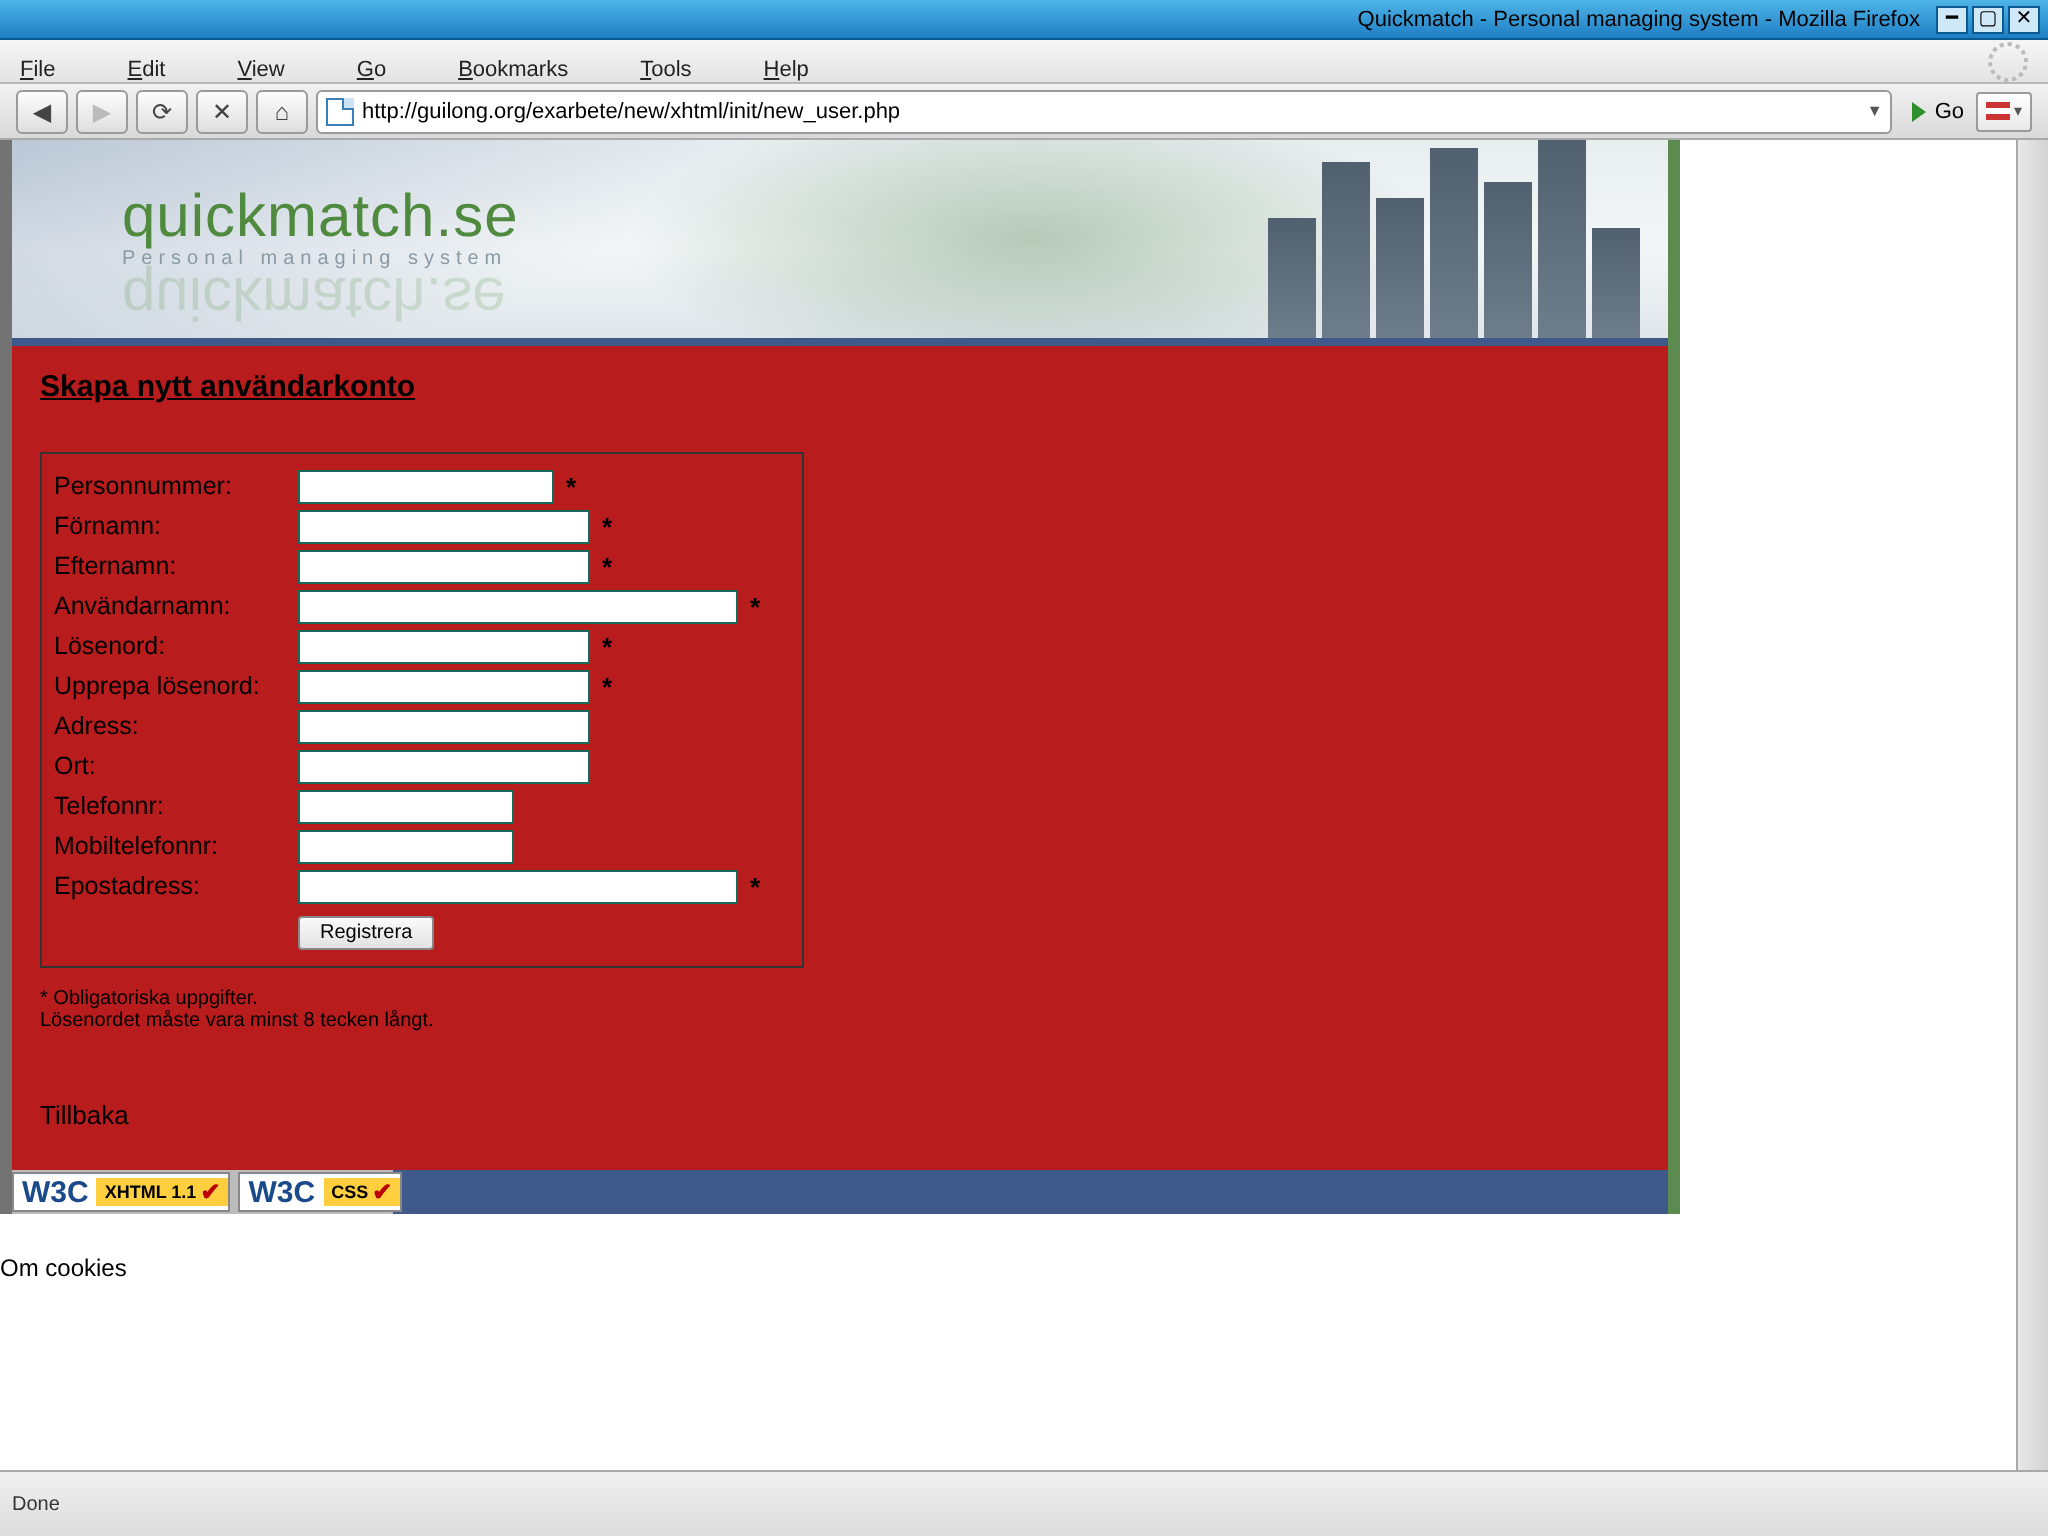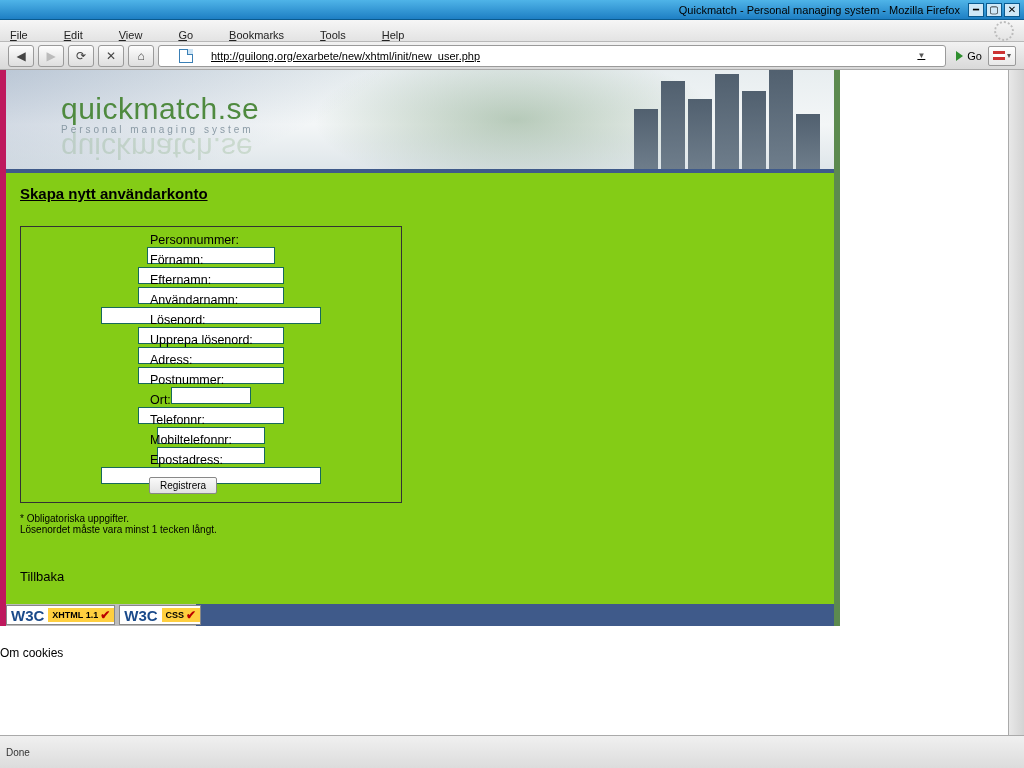--- a/index.html
+++ b/index.html
@@ -9,35 +9,35 @@
 .window-titlebar { height: 20px; background: linear-gradient(#4fb4e8, #1e7fc4); display: flex; align-items: center; justify-content: flex-end; padding: 0 4px; color: #000; font-size: 11px; border-bottom: 1px solid #0a5a8f; }
 .window-titlebar .title { margin-right: 6px; }
 .window-titlebar .win-btn { width: 16px; height: 14px; margin-left: 2px; background: #cfe8f7; border: 1px solid #0a5a8f; display: inline-flex; align-items: center; justify-content: center; font-size: 10px; line-height: 1; }
 
 .menubar { height: 22px; background: linear-gradient(#f6f6f6, #e3e3e3); border-bottom: 1px solid #b8b8b8; display: flex; align-items: flex-end; padding: 0 10px; gap: 36px; color: #222; }
 .menubar span u { text-decoration: underline; }
 
 .toolbar { height: 28px; background: linear-gradient(#f2f2f2, #d9d9d9); border-bottom: 1px solid #aaa; display: flex; align-items: center; padding: 0 8px; gap: 4px; }
 .nav-btn { width: 26px; height: 22px; border: 1px solid #9a9a9a; border-radius: 3px; background: linear-gradient(#fdfdfd, #dedede); display: inline-flex; align-items: center; justify-content: center; font-size: 12px; color: #444; }
 .nav-btn.disabled { color: #bbb; }
-.url-wrap { flex: 1; display: flex; align-items: center; height: 22px; border: 1px solid #9a9a9a; background: #fff; border-radius: 3px; padding: 0 20px; gap: 18px; text-decoration: underline; }
+.url-wrap { flex: 1; display: flex; align-items: center; height: 22px; border: 1px solid #9a9a9a; background: #fff; border-radius: 3px; padding: 0 4px; gap: 4px; }
 .url-wrap input { flex: 1; border: none; outline: none; font-size: 11px; }
 .go-area { display: flex; align-items: center; gap: 6px; margin-left: 6px; }
 .go-box { display: flex; align-items: center; }
 .go-box .arrow { width: 0; height: 0; border-top: 5px solid transparent; border-bottom: 5px solid transparent; border-left: 7px solid #2f8f2f; margin-right: 4px; }
 .flag-drop { width: 28px; height: 20px; border: 1px solid #9a9a9a; background: linear-gradient(#fff,#e8e8e8); border-radius: 2px; display: flex; align-items: center; justify-content: center; }
 .throbber { width: 20px; height: 20px; margin-left: auto; border: 2px dotted #bcbcbc; border-radius: 50%; }
 
 
 .viewport { position: absolute; top: 70px; bottom: 18px; left: 0; right: 0; background: #fff; overflow: hidden; border-right: 1px solid #999; }
 .viewport-inner { position: absolute; inset: 0; overflow: auto; }
 .scrollbar { position: absolute; top: 70px; bottom: 18px; right: 0; width: 16px; background: linear-gradient(90deg,#e8e8e8,#d3d3d3); border-left: 1px solid #aaa; }
 
 .page { width: 840px; }
-.green-border { border-left: 6px solid #be185d; border-right: 6px solid #5c8a4f; background: #84cc16; }
+.green-border { border-left: 6px solid #737373; border-right: 6px solid #5c8a4f; background: #b91c1c; }
 
 .header-band { height: 103px; position: relative; background: linear-gradient(180deg,#e8eef0 0%, #f3f6f7 55%, #dfe6ea 100%); overflow: hidden; border-bottom: 4px solid #3f5a8a; }
 .header-band::before { content: ""; position: absolute; left: -120px; top: -40px; width: 640px; height: 200px; background: radial-gradient(ellipse at top left, rgba(60,90,140,0.35), rgba(255,255,255,0) 60%); transform: rotate(-6deg); }
 .header-band .curve1 { position: absolute; left: 280px; top: -30px; width: 460px; height: 160px; background: radial-gradient(ellipse at center, rgba(70,120,70,0.35), rgba(255,255,255,0) 62%); border-radius: 50%; }
 .header-band .skyline { position: absolute; right: 0; top: 0; bottom: 0; width: 200px; display: flex; align-items: flex-end; gap: 3px; padding-bottom: 0; }
 .header-band .skyline div { background: linear-gradient(#51606f,#6e7d8b); width: 24px; }
 .header-band .skyline div:nth-child(1){height:60px}
 .header-band .skyline div:nth-child(2){height:88px}
 .header-band .skyline div:nth-child(3){height:70px}
 .header-band .skyline div:nth-child(4){height:95px}
@@ -46,21 +46,21 @@
 .header-band .skyline div:nth-child(7){height:55px}
 
 .logo { position: absolute; left: 55px; top: 22px; font-family: Arial, sans-serif; }
 .logo .name { font-size: 30px; color: #4f8a3f; letter-spacing: 0.5px; }
 .logo .sub { font-size: 10px; color: #8a9aa5; letter-spacing: 3px; margin-top: -2px; }
 .logo .reflect { font-size: 30px; color: #4f8a3f; opacity: 0.18; transform: scaleY(-1); margin-top: -4px; }
 
 .content { padding: 12px 14px 20px 14px; font-size: 13px; color: #000; }
 .content h2 { font-size: 15px; font-weight: bold; margin-bottom: 24px; text-decoration: underline; }
 .form-box { border: 1px solid #333; padding: 6px 6px 8px 6px; width: 382px; }
-.form-row { display: flex; align-items: center; height: 20px; flex-direction: column; }
+.form-row { display: flex; align-items: center; height: 20px; }
 .form-row label { width: 122px; font-size: 12.5px; }
 .form-row .field { border: 1px solid #17695c; background: #fff; height: 17px; }
 .form-row .star { margin-left: 6px; font-weight: bold; }
 .w-ssn{width:128px} .w-name{width:146px} .w-user{width:220px} .w-pw{width:146px} .w-addr{width:146px} .w-zip{width:80px} .w-city{width:146px} .w-tel{width:108px} .w-email{width:220px}
 .submit-row { padding-left: 122px; margin-top: 4px; }
 .submit-row button { font-size: 10px; padding: 2px 10px; border: 1px solid #888; background: linear-gradient(#fafafa,#e2e2e2); border-radius: 2px; }
 .notes { margin-top: 10px; font-size: 10px; }
 .backlink { margin-top: 34px; font-size: 13px; }
 
 .badge-bar { height: 22px; background: linear-gradient(90deg, #bcbcbc 0%, #bcbcbc 23%, #3f5a8a 23%, #3f5a8a 100%); display: flex; align-items: center; }
@@ -175,24 +175,20 @@
             <div class="form-row">
                 <label>Upprepa lösenord:</label>
                 <input type="password" class="field w-pw" style="">
                 <span class="star">*</span>
               </div>
             <div class="form-row">
                 <label>Adress:</label>
                 <input class="field w-addr" style="">
               </div>
             <div class="form-row">
-                <label>Postnummer:</label>
-                <input class="field w-zip" style="">
-              </div>
-            <div class="form-row">
                 <label>Ort:</label>
                 <input class="field w-city" style="">
               </div>
             <div class="form-row">
                 <label>Telefonnr:</label>
                 <input class="field w-tel" style="">
               </div>
             <div class="form-row">
                 <label>Mobiltelefonnr:</label>
                 <input class="field w-tel" style="">
@@ -200,21 +196,21 @@
             <div class="form-row">
                 <label>Epostadress:</label>
                 <input class="field w-email" style="">
                 <span class="star">*</span>
               </div>
             <div class="submit-row"><button>Registrera</button></div>
           </div>
 
           <div class="notes">
             <div>*  Obligatoriska uppgifter.</div>
-            <div>Lösenordet måste vara minst 1 tecken långt.</div>
+            <div>Lösenordet måste vara minst 8 tecken långt.</div>
           </div>
 
           <div class="backlink">Tillbaka</div>
         </div>
 
         <div class="badge-bar">
           <span class="w3c">
             <span class="l">W3C</span>
             <span class="r">
                 <span>XHTML 1.1</span>

